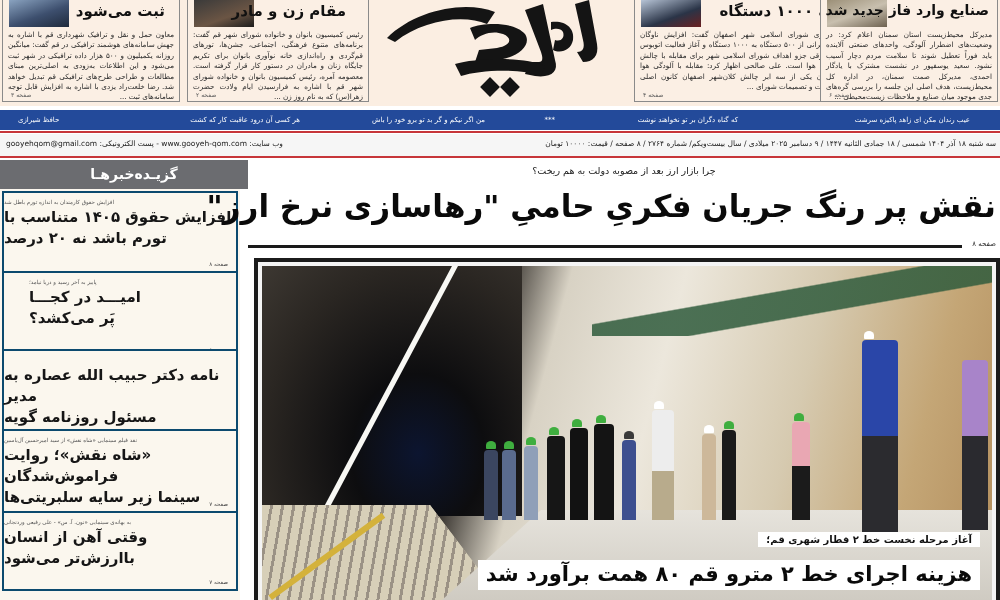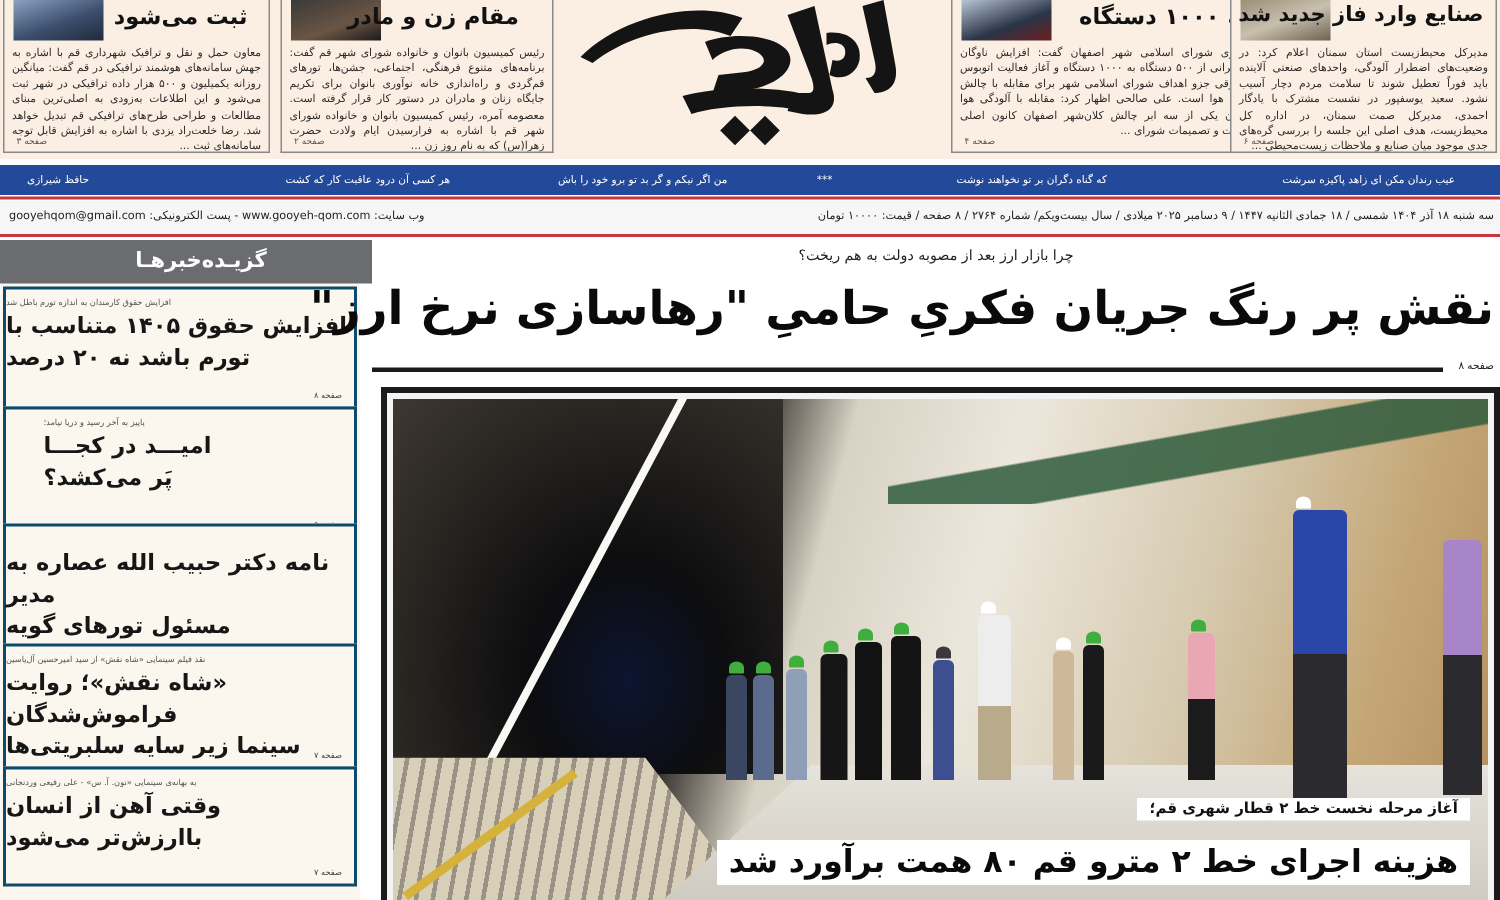--- a/index.html
+++ b/index.html
@@ -150,21 +150,21 @@
 
   <div class="brief b2">
     <div class="kicker">پاییز به آخر رسید و دریا نیامد؛</div>
     <div class="title">امیـــد در کجـــا</div>
     <div class="title" style="margin-top:0">پَر می‌کشد؟</div>
     <div class="page-ref">صفحه ۵</div>
   </div>
 
   <div class="brief b3">
     <div class="title">نامه دکتر حبیب الله عصاره به مدیر</div>
-    <div class="title" style="margin-top:0">مسئول تورهای گویه</div>
+    <div class="title" style="margin-top:0">مسئول روزنامه گویه</div>
     <div class="page-ref">صفحه ۷</div>
   </div>
 
   <div class="brief b4">
     <div class="kicker">نقد فیلم سینمایی «شاه نقش» از سید امیرحسین آل‌یاسین</div>
     <div class="title">«شاه نقش»؛ روایت فراموش‌شدگان</div>
     <div class="title" style="margin-top:0">سینما زیر سایه سلبریتی‌ها</div>
     <div class="page-ref">صفحه ۷</div>
   </div>
 

